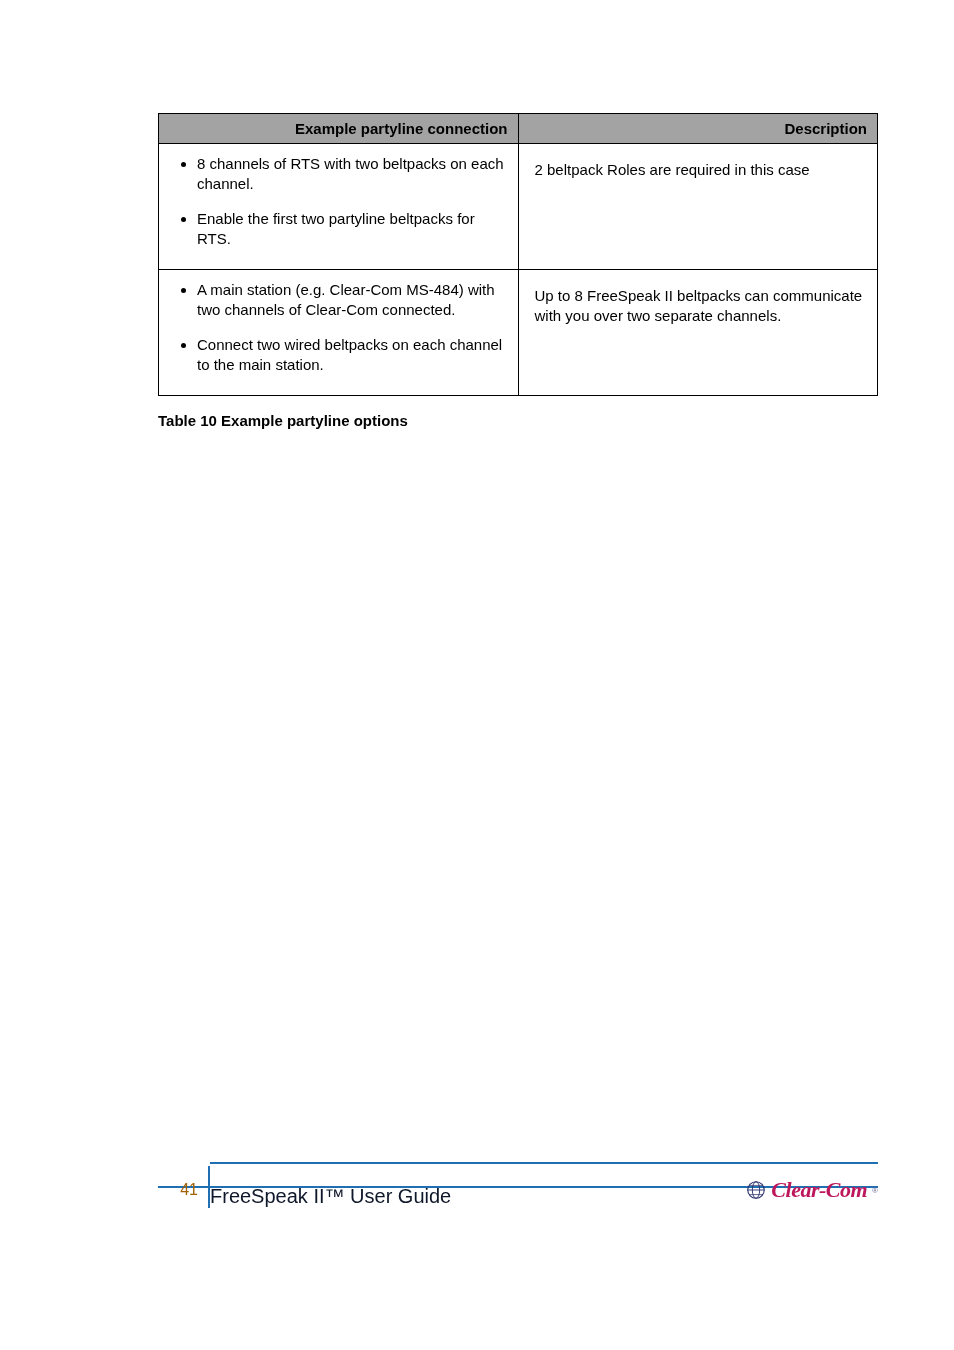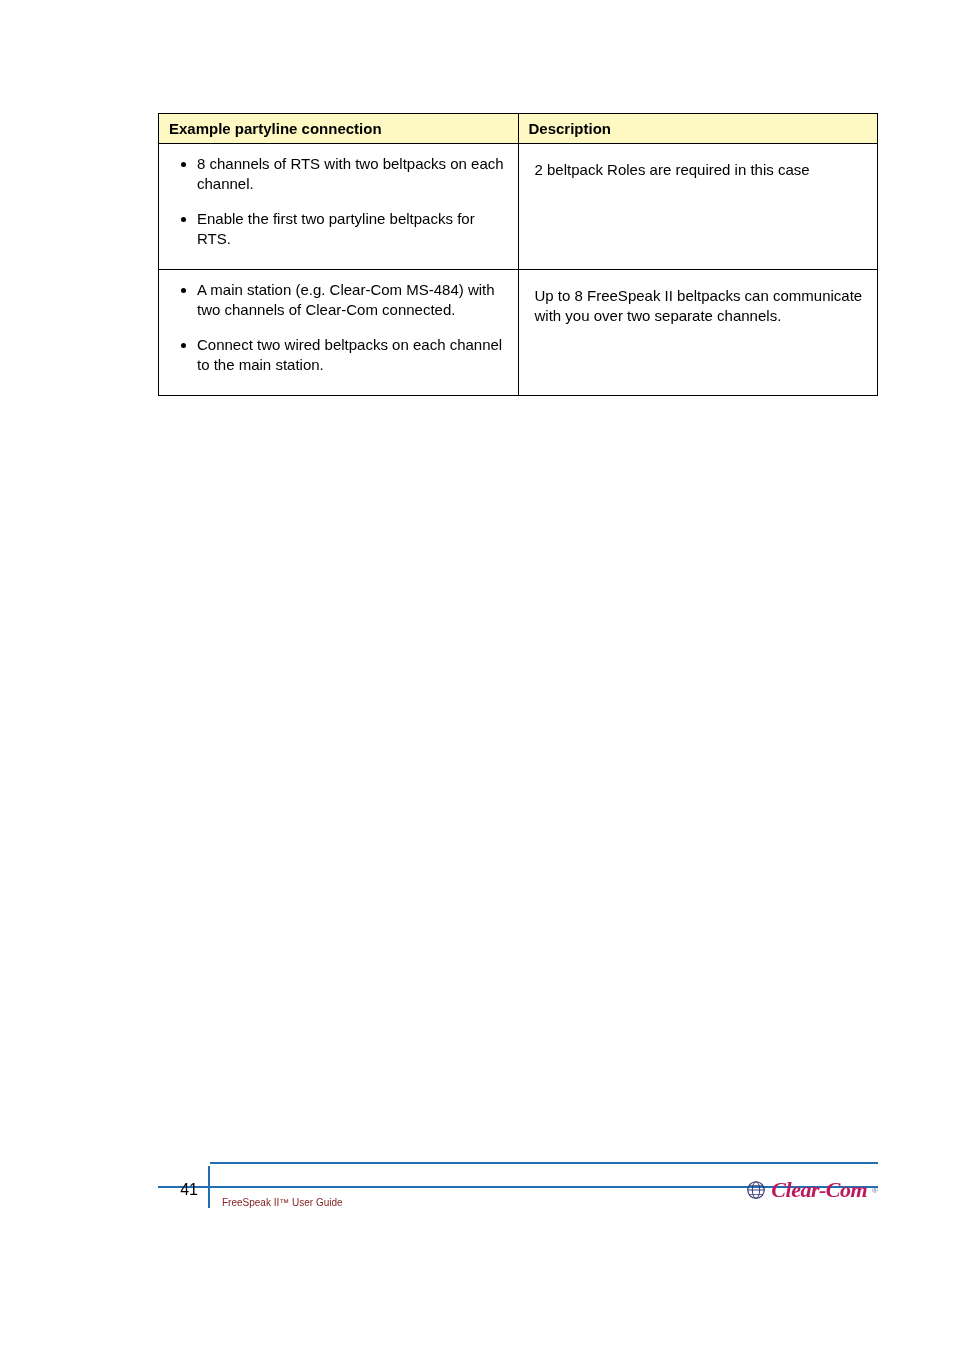--- a/index.html
+++ b/index.html
@@ -1,33 +1,33 @@
 <!DOCTYPE html>
 <html><head>
 <meta charset="utf-8">
 <style>
   * { box-sizing: border-box; margin: 0; padding: 0; }
   html, body { width: 954px; height: 1350px; background: #fff; font-family: Arial, Helvetica, sans-serif; color: #000; }
   .page { position: relative; width: 954px; height: 1350px; }
   .content { position: absolute; left: 158px; top: 113px; width: 720px; }
   table.tbl { border-collapse: collapse; width: 100%; font-size: 15px; }
   table.tbl th, table.tbl td { border: 1px solid #000; vertical-align: top; padding: 6px 10px 6px 10px; }
-  table.tbl th { background: #fef9c3; font-weight: bold; text-align: left; height: 28px; }
+  table.tbl th { background: #a3a3a3; font-weight: bold; text-align: right; height: 28px; }
   .cell-list { list-style: disc; padding-left: 28px; margin-top: 4px; }
   .cell-list li { margin-bottom: 14px; line-height: 1.35; }
   .cell-simple { padding-left: 6px; padding-top: 10px; line-height: 1.35; }
   .col1 { width: 50%; }
   .col2 { width: 50%; }
   .table-caption { margin-top: 16px; font-size: 15px; font-weight: bold; }
   .footer { position: absolute; left: 158px; top: 1186px; width: 720px; }
   .footer-rule-top { height: 2px; background: #1f6fb2; width: 100%; }
   .footer-row { display: flex; align-items: center; height: 36px; }
-  .footer-pagecol { width: 50px; text-align: right; padding-right: 10px; font-size: 16px; color: #000000; position: relative; }
+  .footer-pagecol { width: 50px; text-align: right; padding-right: 10px; font-size: 16px; color: #a16207; position: relative; }
   .footer-divider { width: 2px; height: 42px; background: #1f6fb2; margin-top: -6px; }
-  .footer-textcol { flex: 1; padding-left: 12px; font-size: 10px; color: #7f1d1d; display: flex; align-items: flex-end; height: 36px; }
+  .footer-textcol { flex: 1; padding-left: 0; font-size: 20px; color: #0f172a; display: flex; align-items: flex-end; height: 36px; }
   .footer-logo { width: 150px; display: flex; align-items: center; justify-content: flex-end; }
   .rule-under { height: 2px; background: #1f6fb2; width: calc(100% - 52px); margin-left: 52px; margin-top: -30px; margin-bottom: 8px; }
   .logo-wrap { display: flex; align-items: center; gap: 4px; }
   .logo-text { font-family: "Times New Roman", serif; font-weight: bold; font-style: italic; font-size: 22px; color: #be185d; letter-spacing: -0.5px; }
   .logo-reg { font-size: 8px; color: #6a6f9b; vertical-align: super; margin-left: 1px; }
 </style>
 </head>
 <body>
 
 <div class="page">
@@ -57,20 +57,21 @@
               <li>A main station (e.g. Clear-Com MS-484) with two channels of Clear-Com connected.</li>
               <li>Connect two wired beltpacks on each channel to the main station.</li>
             </ul>
           </td>
           <td class="col2">
               <div class="cell-simple">Up to 8 FreeSpeak II beltpacks can communicate with you over two separate channels.</div>
             </td>
         </tr>
       </tbody>
     </table>
+    <div class="table-caption">Table 10 Example partyline options</div>
   </div>
 
   <div class="footer">
     <div class="footer-rule-top"></div>
     <div style="height:4px;"></div>
     <div class="rule-under"></div>
     <div class="footer-row">
       <div class="footer-pagecol">41</div>
       <div class="footer-divider"></div>
       <div class="footer-textcol">FreeSpeak II™ User Guide</div>

